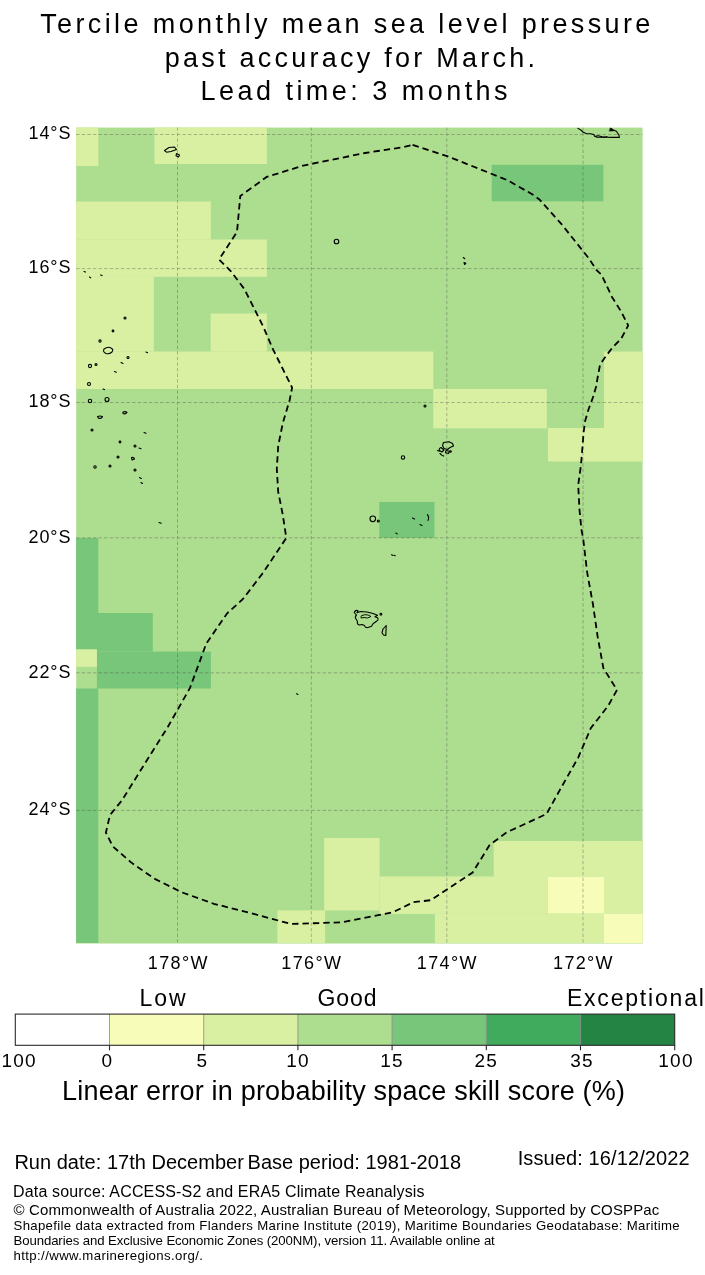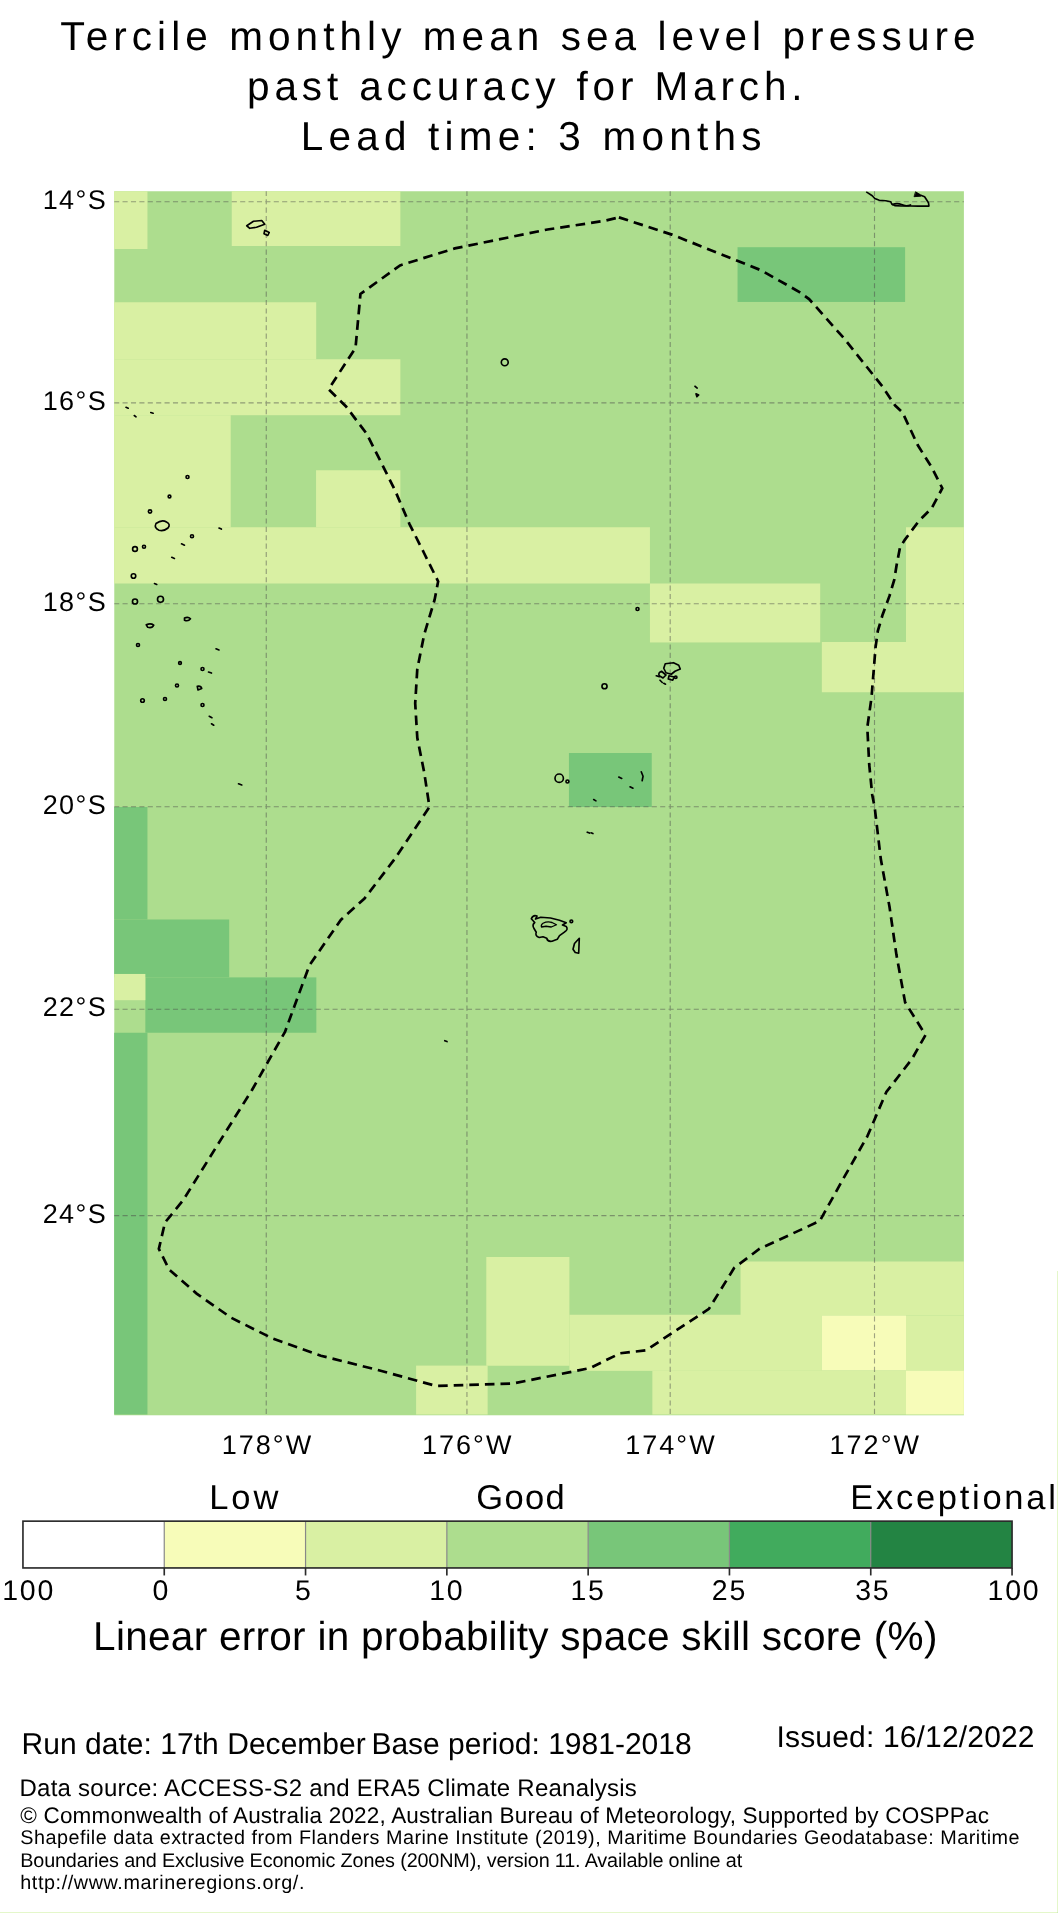--- a/index.html
+++ b/index.html
@@ -1,16 +1,16 @@
 <!DOCTYPE html>
 <html><head>
 <meta charset="utf-8">
 <style>
   html,body{margin:0;padding:0;background:#fff;}
-  #page{position:relative;width:705px;height:1275px;background:#bef264;overflow:hidden;
+  #page{position:relative;width:705px;height:1275px;background:#3b82f6;overflow:hidden;
         font-family:"Liberation Sans", sans-serif;}
   svg text{font-family:"Liberation Sans", sans-serif;fill:#000;}
 </style>
 </head>
 <body>
 <div id="page">
 <svg width="705" height="1275" viewBox="0 0 705 1275" xmlns="http://www.w3.org/2000/svg">
 
   <rect x="0" y="0" width="705" height="1275" fill="#ffffff"></rect>
 

